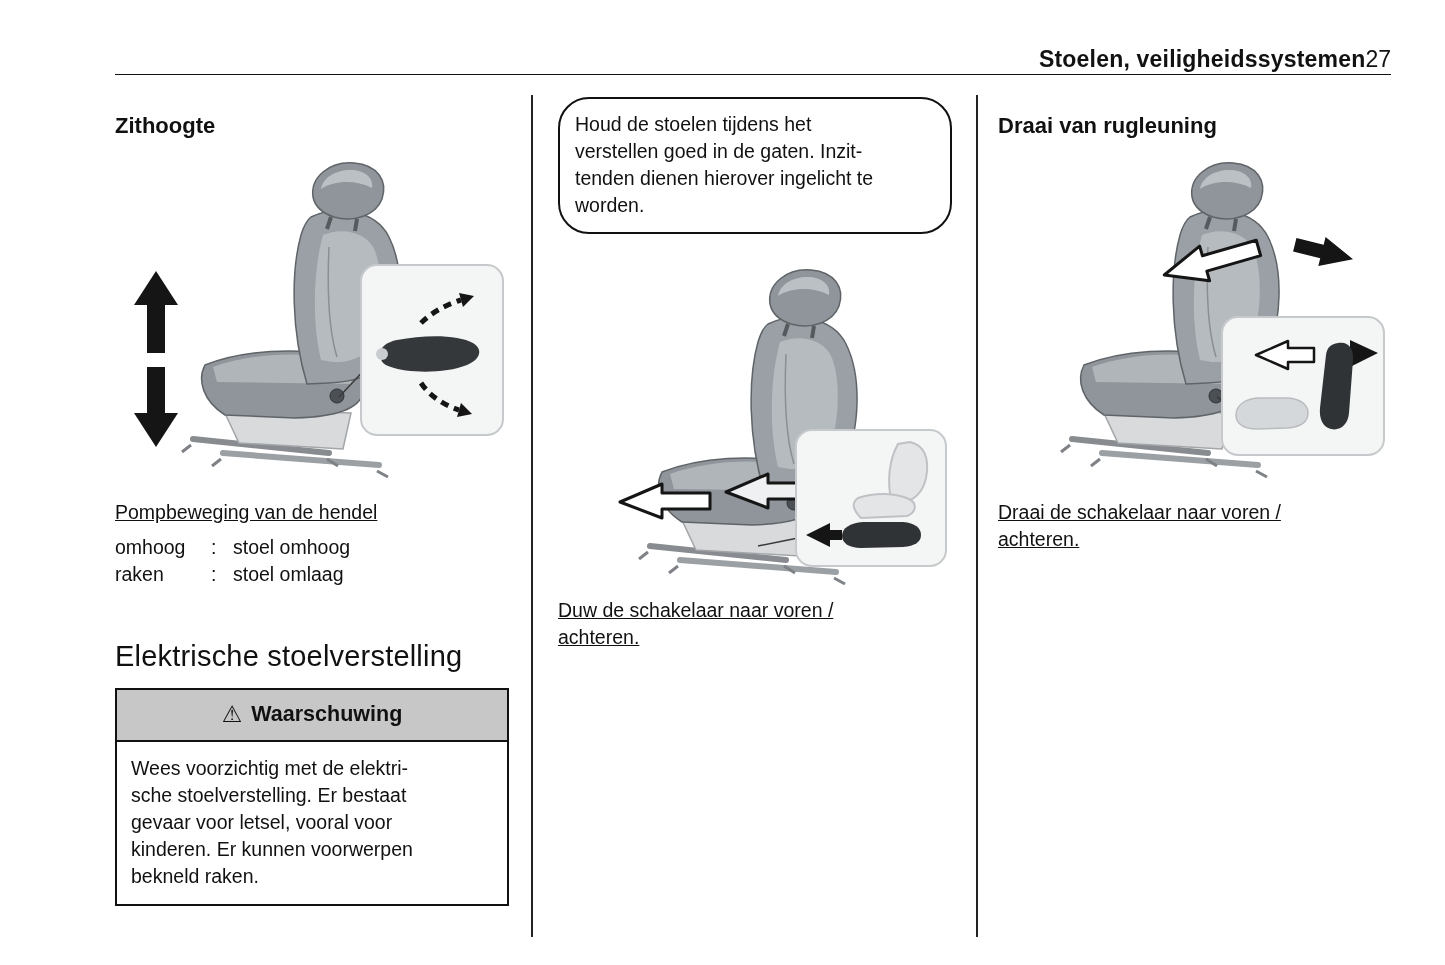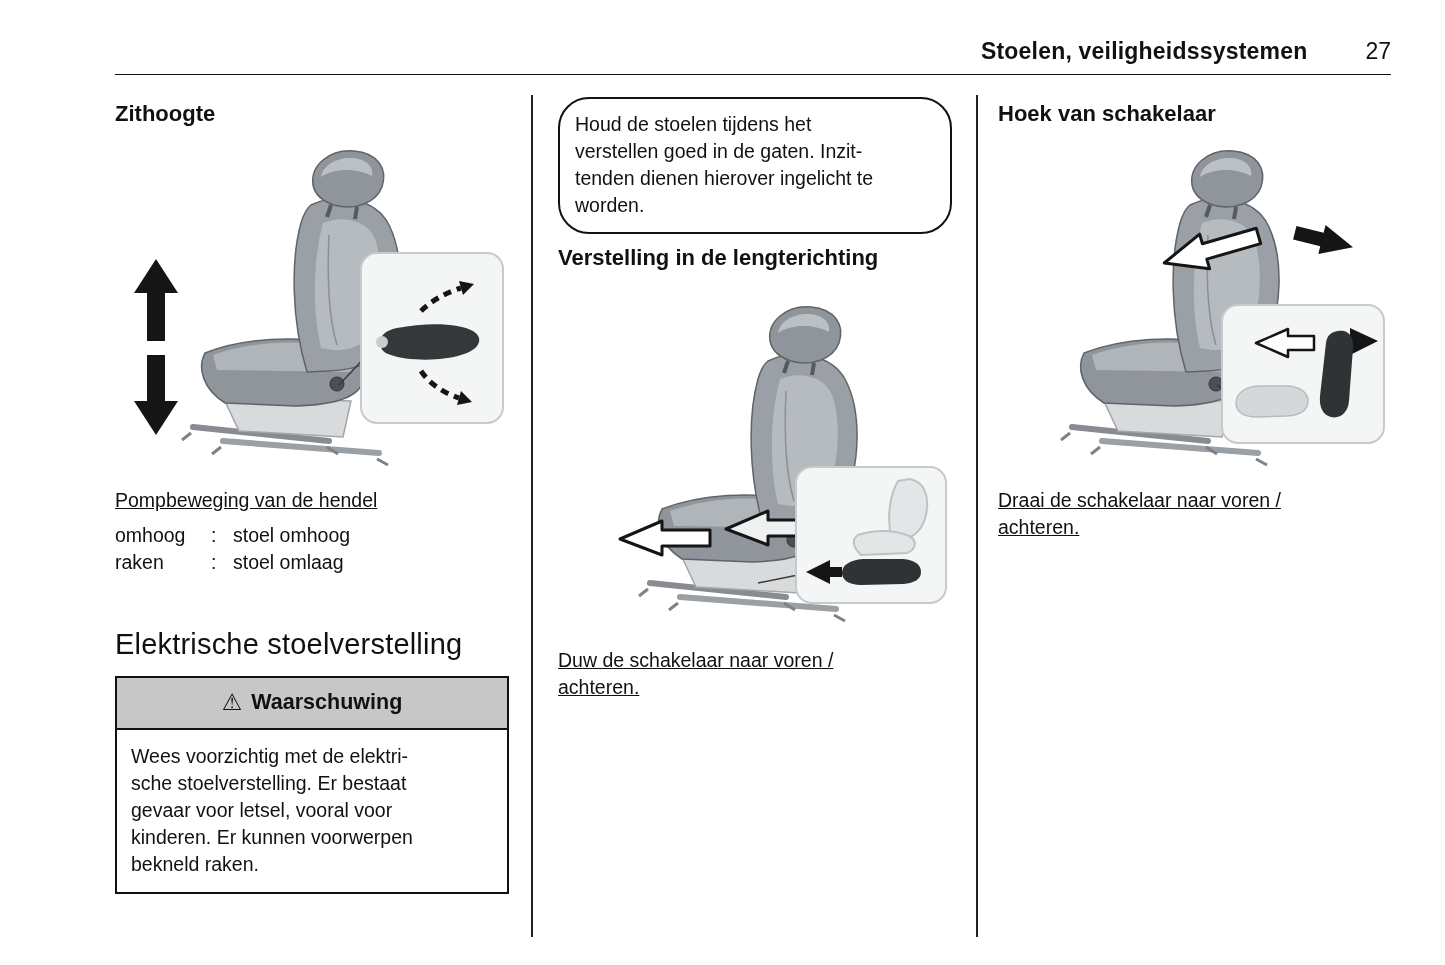--- a/index.html
+++ b/index.html
@@ -4,33 +4,33 @@
 <style>
   * { margin:0; padding:0; box-sizing:border-box; }
   html,body { width:1445px; height:965px; }
   body {
     background:#ffffff;
     font-family:"Liberation Sans","DejaVu Sans",sans-serif;
     color:#111;
     position:relative;
     overflow:hidden;
   }
-  .hdr { position:absolute; top:38px; left:115px; width:1276px;
-         display:flex; justify-content:flex-end; align-items:baseline; gap:58px; }
+  .hdr { position:absolute; top:46px; left:115px; width:1276px;
+         display:flex; justify-content:flex-end; align-items:baseline; }
   .hdr-title { font-size:23px; font-weight:bold; letter-spacing:.2px; }
   .hdr-num   { font-size:23px; }
   .hdr-rule  { position:absolute; top:74px; left:115px; width:1276px;
                border-top:1.8px solid #111; }
   .vline { position:absolute; top:95px; height:842px; width:1.6px; background:#222; }
   .v1 { left:531px; } .v2 { left:976px; }
 
   .col { position:absolute; top:95px; width:394px; }
   .c1 { left:115px; } .c2 { left:558px; } .c3 { left:998px; }
 
-  .h2 { font-size:22px; font-weight:bold; margin-top:6px; }
+  .h2 { font-size:22px; font-weight:bold; margin-top:18px; }
   .h1 { font-size:29px; font-weight:normal; letter-spacing:.2px; margin-top:52px; }
   .body-text { font-size:19.5px; line-height:27px;border-radius:31px; }
 
   .illus { margin-top:8px; }
   .illus svg { display:block; }
 
   .caption { margin-top:20px;text-decoration:underline; }
 
   .def-table { margin-top:8px; }
   .def-row { display:flex; font-size:19.5px; line-height:27px; }
@@ -40,21 +40,21 @@
   .warnbox { margin-top:15px; border:2.5px solid #111; background:#fff; }
   .warnhead { display:flex; justify-content:center; align-items:center; gap:9px;
               background:#c7c7c7; border-bottom:2.5px solid #111;
               padding:12px 0 13px 0; font-size:21.5px; font-weight:bold; }
   .warnicon { font-size:23px; font-weight:normal; line-height:1; }
   .warnbody { padding:13px 14px 14px 14px; }
 
   .notebox { margin-top:2px; border:2.5px solid #111; padding:12px 15px 13px 15px; }
   .c2 .h2 { margin-top:11px; }
   .c2 .illus { margin-top:10px; }
-  .c2 .caption { margin-top:21px; }
+  .c2 .caption { margin-top:8px; }
 </style>
 </head>
 <body>
 
 <svg width="0" height="0" style="position:absolute" aria-hidden="true">
   <defs>
     <g id="seatShape">
       <path d="M16 286 L152 300" stroke="#888c90" stroke-width="6" stroke-linecap="round" fill="none"></path>
       <path d="M46 300 L202 312" stroke="#9ba0a4" stroke-width="6" stroke-linecap="round" fill="none"></path>
       <path d="M14 292 l-9 7 M150 306 l11 7 M44 306 l-9 7 M200 318 l11 6" stroke="#7e8286" stroke-width="3" fill="none"></path>
@@ -134,21 +134,20 @@
 </section>
 
 <section class="col c2">
   <div class="notebox body-text">
     <div>Houd de stoelen tijdens het</div>
     <div>verstellen goed in de gaten. Inzit-</div>
     <div>tenden dienen hierover ingelicht te</div>
     <div>worden.</div>
   </div>
 
-  <h2 class="h2">Verstelling in de lengterichting</h2>
 
   <div class="illus">
     <svg viewBox="0 0 394 345" width="394" height="345">
       <use href="#seatShape" transform="translate(76,16)"></use>
       <polygon points="62,258 104,240 104,249 152,249 152,265 104,265 104,274" fill="#ffffff" stroke="#151515" stroke-width="3" stroke-linejoin="round"></polygon>
       <polygon points="168,248 210,230 210,239 258,239 258,255 210,255 210,264" fill="#eef0f1" stroke="#151515" stroke-width="3" stroke-linejoin="round"></polygon>
       <line x1="200" y1="302" x2="240" y2="294" stroke="#3a3a3a" stroke-width="1.5"></line>
       <g>
         <rect x="238" y="186" width="150" height="136" rx="16" fill="#f4f5f5" stroke="#c7cacc" stroke-width="2"></rect>
         <path d="M352 198 C366 201 372 214 368 234 C365 248 356 257 343 259 L334 260 C328 236 332 214 340 200 Z" fill="#e3e5e7" stroke="#bfc2c4" stroke-width="2"></path>
@@ -159,21 +158,21 @@
     </svg>
   </div>
 
   <div class="body-text caption">
     <div>Duw de schakelaar naar voren /</div>
     <div>achteren.</div>
   </div>
 </section>
 
 <section class="col c3">
-  <h2 class="h2">Hoek van schakelaar</h2>
+  <h2 class="h2">Draai van rugleuning</h2>
 
   <div class="illus">
     <svg viewBox="0 0 394 332" width="394" height="332">
       <use href="#seatShape" transform="translate(58,6)"></use>
       <g transform="rotate(-16 222 112)">
         <polygon points="164,112 206,94 206,104 262,104 262,120 206,120 206,130" fill="#ffffff" stroke="#151515" stroke-width="3" stroke-linejoin="round"></polygon>
       </g>
       <g transform="rotate(14 322 104)">
         <polygon points="356,104 324,89 324,97 296,97 296,111 324,111 324,119" fill="#151515"></polygon>
       </g>

